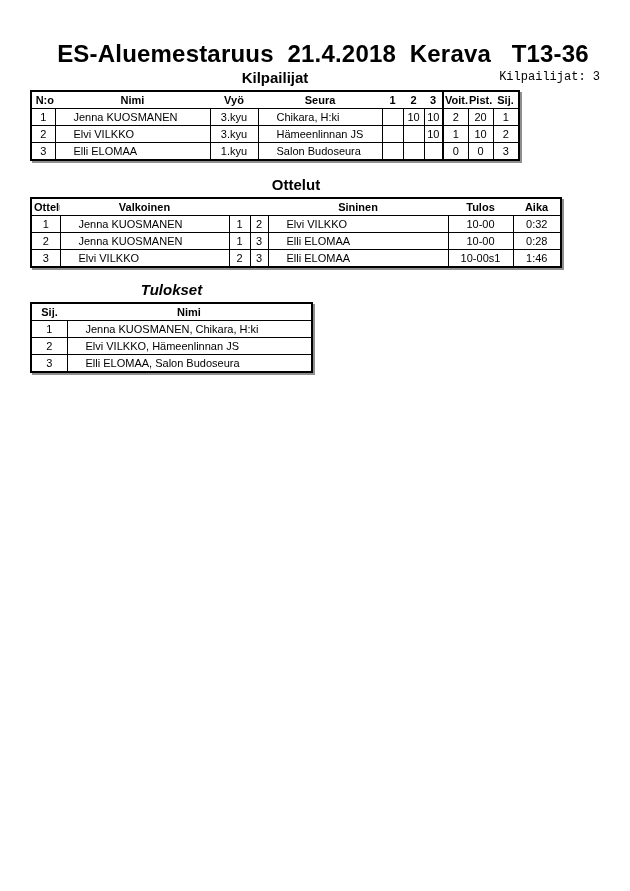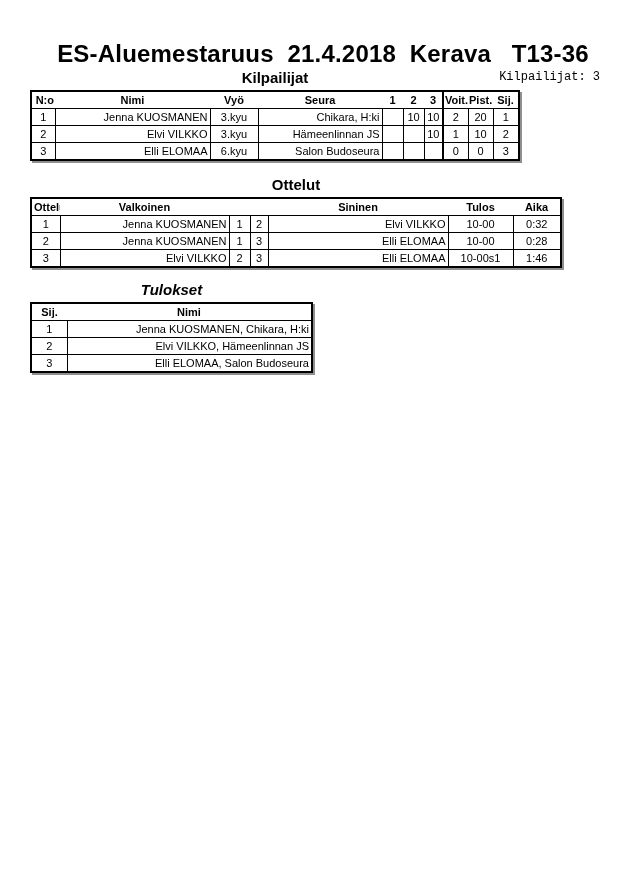--- a/index.html
+++ b/index.html
@@ -65,21 +65,21 @@
     border-top: 1px solid #000000;
     padding: 0 2px;
     height: 16px;
     line-height: 16px;
     overflow: hidden;
     white-space: nowrap;
   }
   td:first-child { border-left: none; }
   .grp-l { border-left: 2px solid #000000 !important; }
   .c { text-align: center; }
-  .l { text-align: right; padding-left: 24px; }
+  .l { text-align: left; padding-left: 18px; }
   th.hl { text-align: right; padding-left: 2px; }
 </style>
 </head>
 <body>
 
 <div id="page-title" class="abs">ES-Aluemestaruus  21.4.2018  Kerava   T13-36</div>
 
 <div id="kilpailijat-title" class="abs section-title">Kilpailijat</div>
 <div id="competitor-count" class="abs">Kilpailijat: 3</div>
 
@@ -130,21 +130,21 @@
       <td class="c"></td>
       <td class="c"></td>
       <td class="c">10</td>
       <td class="c grp-l">1</td>
       <td class="c">10</td>
       <td class="c">2</td>
     </tr>
     <tr>
       <td class="c">3</td>
       <td class="l">Elli ELOMAA</td>
-      <td class="c">6.kyu</td>
+      <td class="c">1.kyu</td>
       <td class="l">Salon Budoseura</td>
       <td class="c"></td>
       <td class="c"></td>
       <td class="c"></td>
       <td class="c grp-l">0</td>
       <td class="c">0</td>
       <td class="c">3</td>
     </tr>
   </tbody>
     </table>

